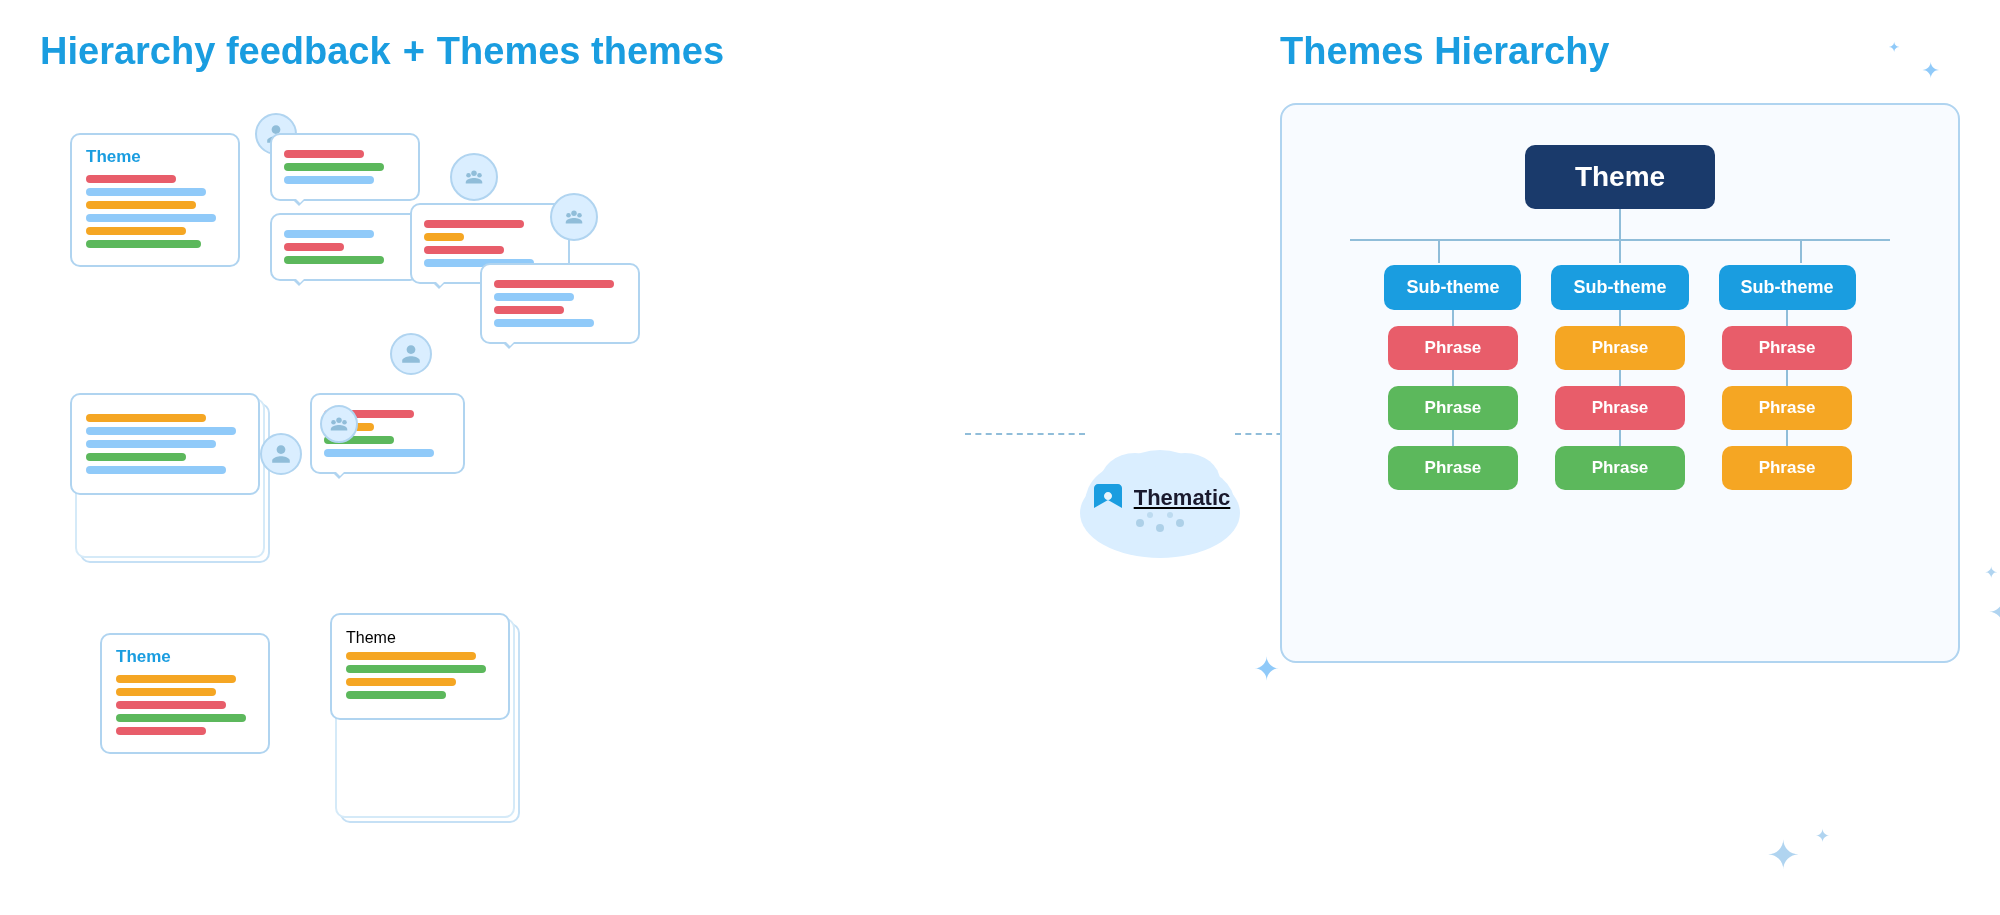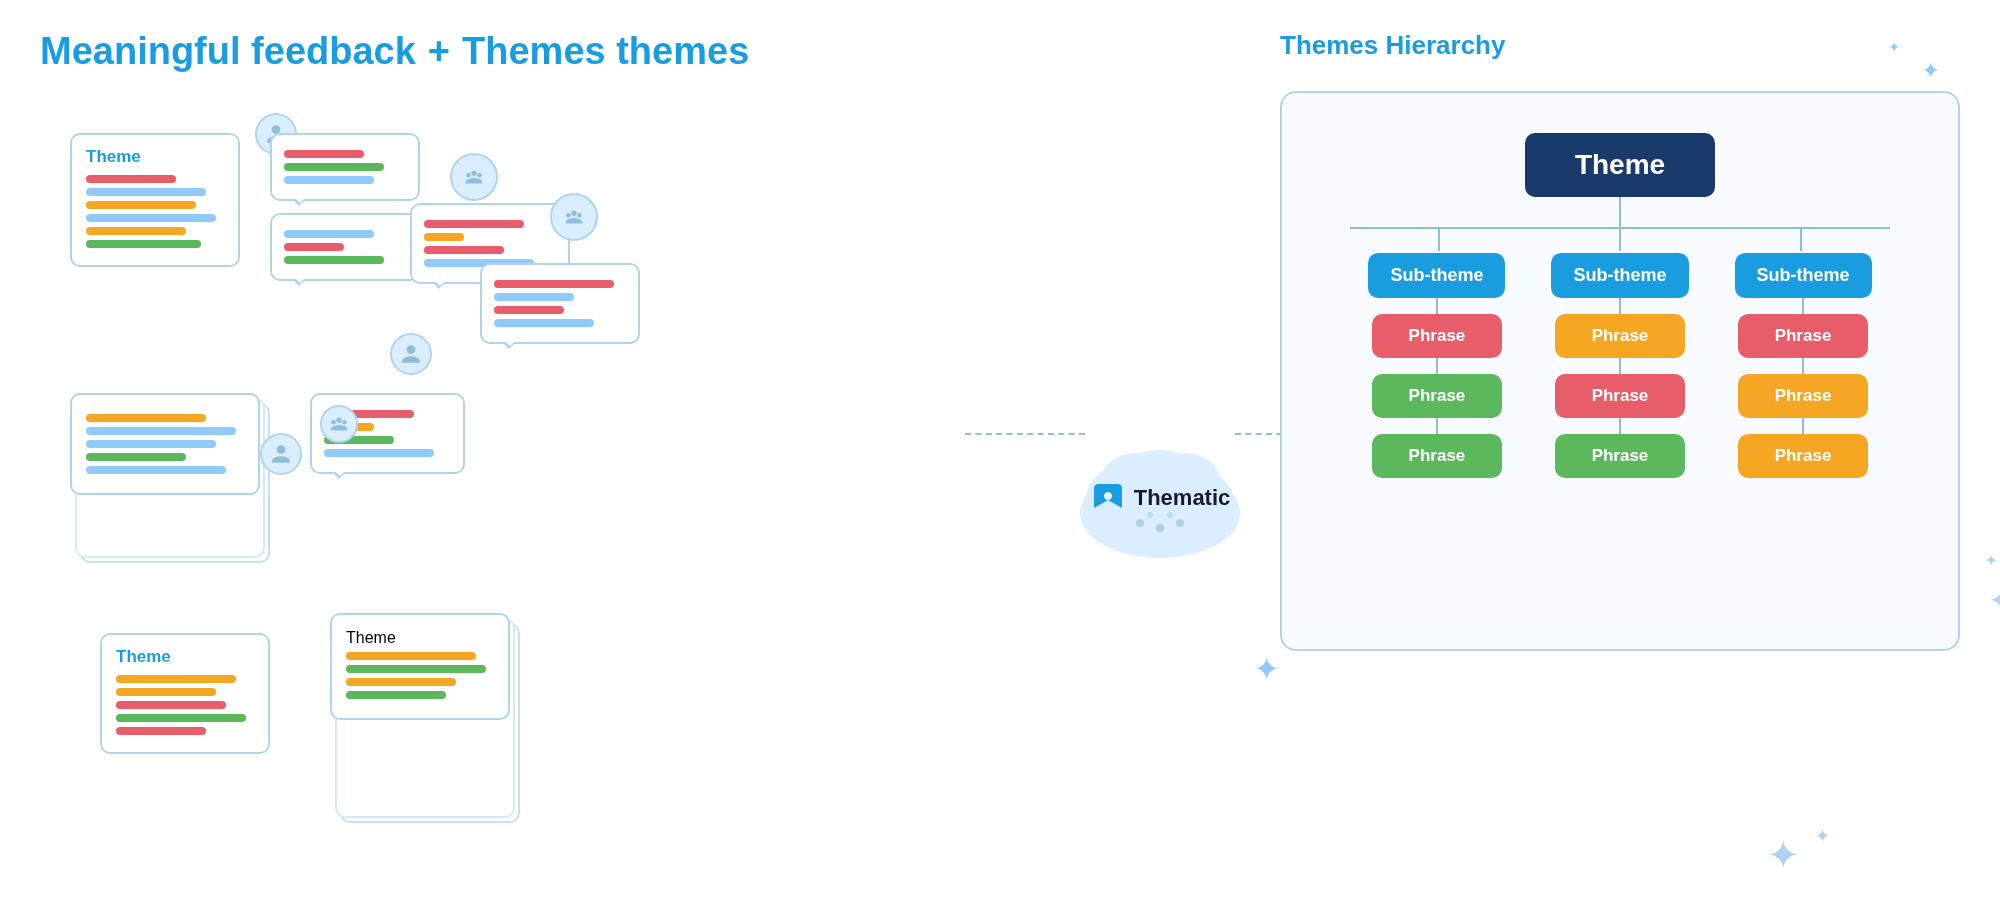--- a/index.html
+++ b/index.html
@@ -165,20 +165,21 @@
       margin-top: 80px;
     }
 
     .cloud {
       width: 180px;
       height: 130px;
       position: relative;
       display: flex;
       align-items: center;
       justify-content: center;
+      text-decoration: underline;
     }
 
     .thematic-brand {
       display: flex;
       align-items: center;
       gap: 8px;
       z-index: 2;
       position: relative;
     }
 
@@ -193,21 +194,21 @@
       color: #1a1a2e;
     }
 
     
     .right-section {
       flex: 1;
       padding-left: 20px;
     }
 
     .right-title {
-      font-size: 26px;
+      font-size: 38px;
       font-weight: 700;
       color: #1a9de0;
       margin-bottom: 30px;
     }
 
     .hierarchy-container {
       border: 2px solid #b0d4f0;
       border-radius: 16px;
       padding: 40px 30px;
       background: #f8fbff;
@@ -235,21 +236,21 @@
 
     .connector-v {
       width: 2px;
       background: #90bdd9;
       height: 24px;
       margin: 0 auto;
     }
 
     .sub-themes-row {
       display: flex;
-      gap: 46px;
+      gap: 30px;
       margin-top: 0;
       align-items: center;
     }
 
     .sub-theme-col {
       display: flex;
       flex-direction: column;
       align-items: center;
       gap: 0;
     }
@@ -293,21 +294,21 @@
       line-height: 1;
     }
   </style>
 </head>
 <body>
 
 <div class="main-container">
 
   <div class="left-section">
     <div class="left-title">
-      <span>Meaningful feedback</span>
+      <span>Hierarchy feedback</span>
       <span>+</span>
       <span>Themes themes</span>
     </div>
 
     <div class="docs-area">
 
       <div class="doc-card" style="left:0; top:30px; width:170px;">
         <div class="theme-label">Theme</div>
         <div class="line line-red" style="width:90px;"></div>
         <div class="line line-blue-light" style="width:120px;"></div>

